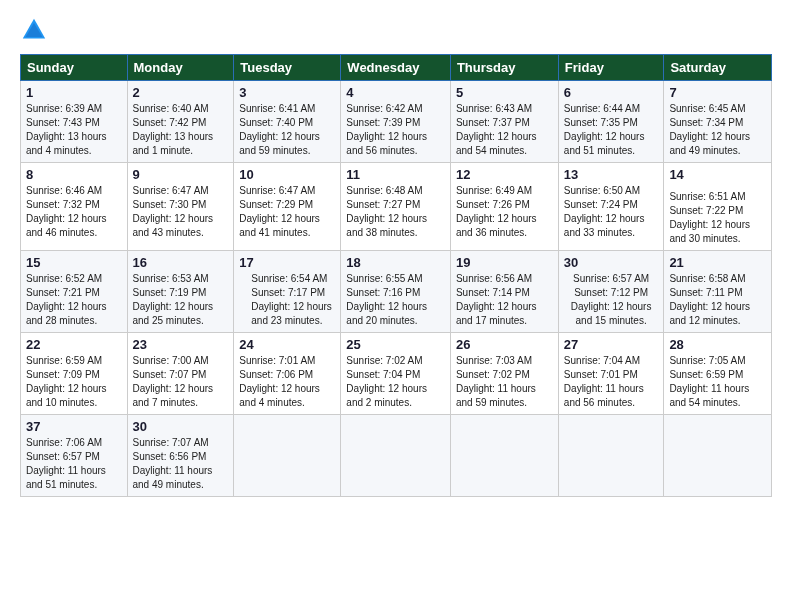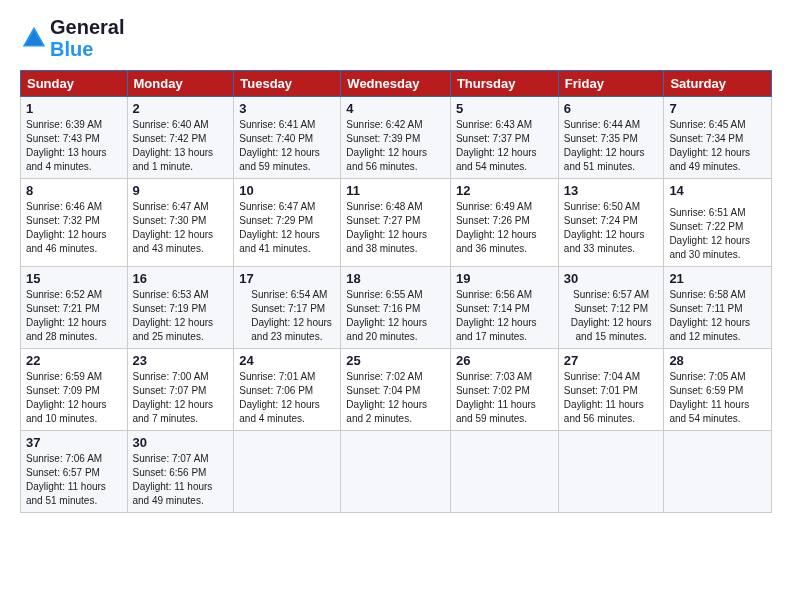--- a/index.html
+++ b/index.html
@@ -42,21 +42,21 @@
     .location {
       font-size: 14px;
       color: #444;
     }
     .calendar {
       width: 100%;
       border-collapse: collapse;
       font-size: 10.5px;
     }
     .calendar thead tr {
-      background: #b91c1c;
+      background: #14532d;
       color: #fff;
     }
     .calendar thead th {
       padding: 5px 6px;
       text-align: left;
       font-size: 13px;
       font-weight: bold;
       border: 1px solid #2a6db5;
     }
     .calendar tbody td {
@@ -94,24 +94,20 @@
 </head>
 <body>
 
 <div class="page">
   <div class="header">
     <div class="logo">
       <svg class="logo-icon" viewBox="0 0 40 40">
         <polygon points="20,4 36,32 4,32" fill="#2196f3"></polygon>
         <polygon points="20,10 32,30 8,30" fill="#1565c0" opacity="0.5"></polygon>
       </svg>
-      <div>
-        <div style="font-size:20px;font-weight:bold;color:#1a1a2e;line-height:1.1;">General</div>
-        <div style="font-size:20px;font-weight:bold;color:#2196f3;line-height:1.1;">Blue</div>
-      </div>
     </div>
     <div class="title-block">
       <div class="month-title"></div>
       <div class="location"></div>
     </div>
   </div>
 
   <table class="calendar">
     <thead>
       <tr>

